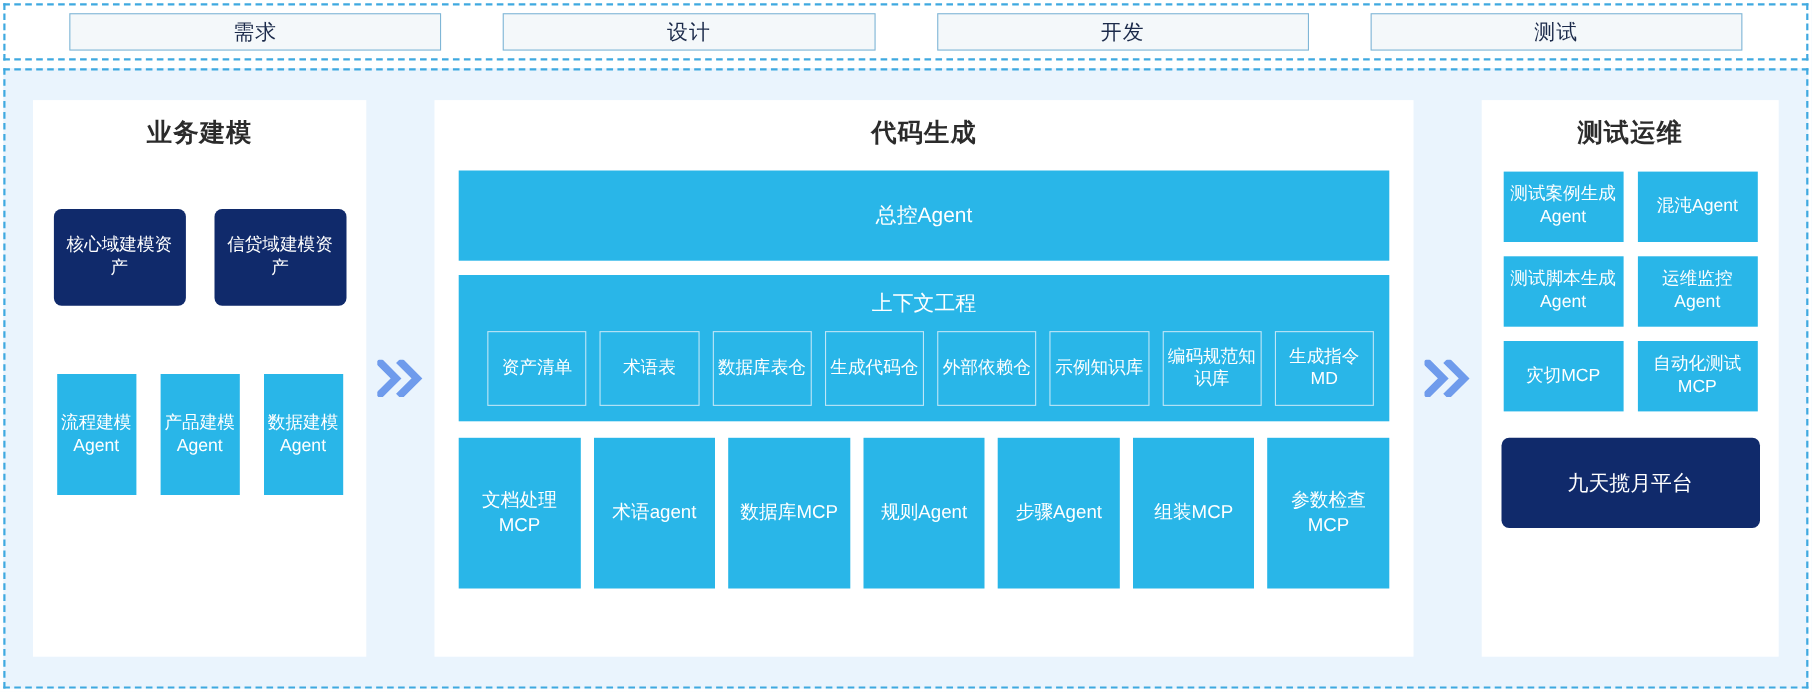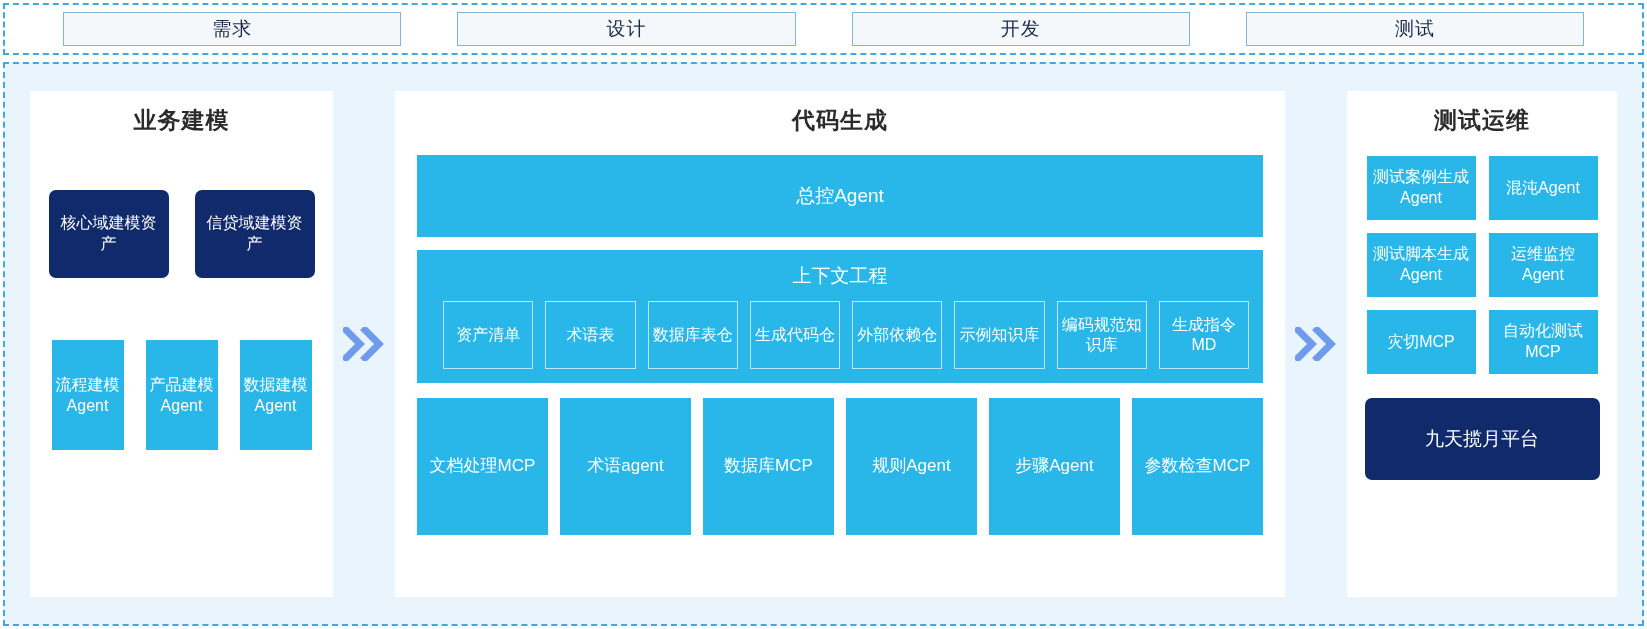--- a/index.html
+++ b/index.html
@@ -188,20 +188,21 @@
             <div class="ctx-cell">生成指令MD</div>
           </div>
         </div>
 
         <div class="mcp-row">
           <div class="mcp-cell">文档处理MCP</div>
           <div class="mcp-cell">术语agent</div>
           <div class="mcp-cell">数据库MCP</div>
           <div class="mcp-cell">规则Agent</div>
           <div class="mcp-cell">步骤Agent</div>
+          <div class="mcp-cell">组装MCP</div>
           <div class="mcp-cell">参数检查MCP</div>
         </div>
 
       </div>
     </div>
 
     <div class="arrow-col">
       <svg class="chev" width="42" height="34" viewBox="0 0 42 34">
         <path d="M3 3 L17 17 L3 31" fill="none" stroke="#6f9bec" stroke-width="7" stroke-linecap="square"></path>
         <path d="M22 3 L36 17 L22 31" fill="none" stroke="#6f9bec" stroke-width="7" stroke-linecap="square"></path>

